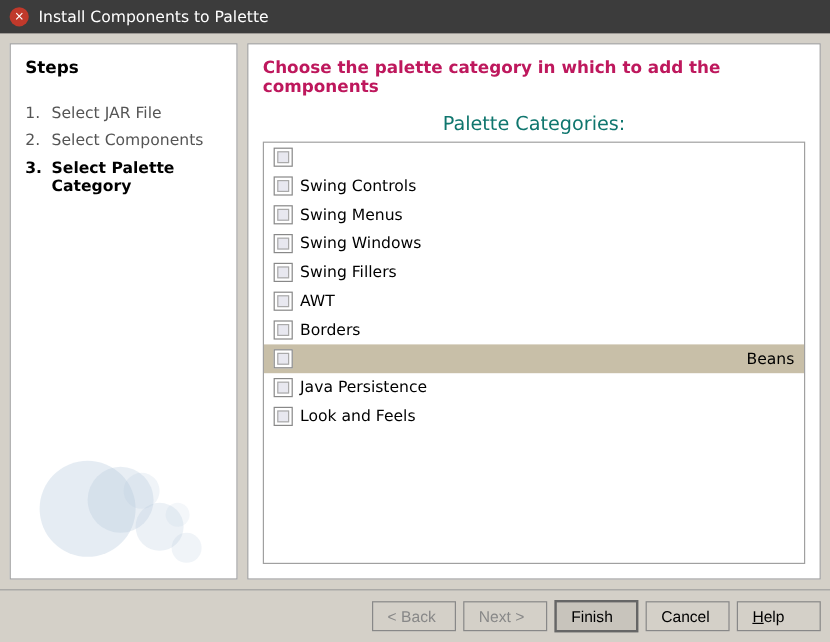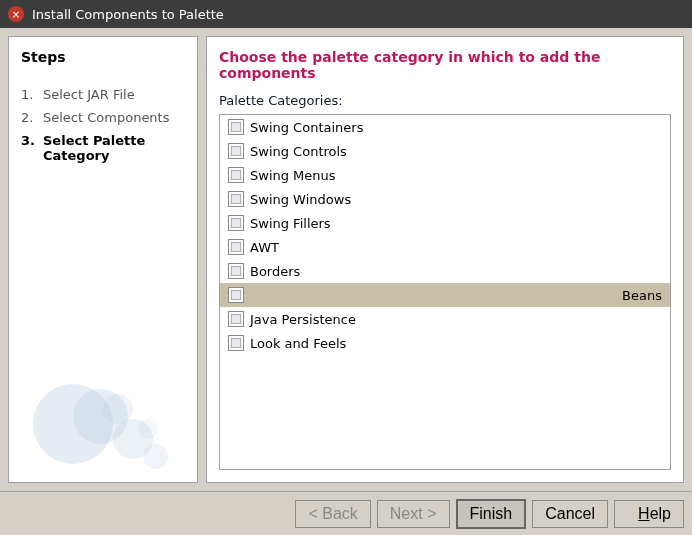--- a/index.html
+++ b/index.html
@@ -120,23 +120,24 @@
       flex-direction: column;
       padding: 12px;
     }
     .right-heading {
       font-size: 14px;
       font-weight: bold;
       color: #be185d;
       margin-bottom: 12px;
     }
     .palette-label {
-      font-size: 13px;
-      color: #0f172a;
+      font-size: 16px;
+      color: #0f766e;
       margin-bottom: 6px;
+      text-align: center;
     }
     .palette-list {
       list-style: none;
       border: 1px solid #a0a0a0;
       flex: 1;
       overflow-y: auto;
     }
     .palette-item {
       display: flex;
       align-items: center;
@@ -174,27 +175,27 @@
       align-items: center;
       padding: 6px 8px;
       gap: 6px;
       background: #d4d0c8;
       border-top: 1px solid #a0a0a0;
       flex-shrink: 0;
       height: 44px;
     }
     .btn {
       padding: 4px 12px;
-      font-size: 16px;
+      font-size: 13px;
       border: 1px solid #888;
       background: #d4d0c8;
       cursor: pointer;
       color: #000;
       min-width: 70px;
-      text-align: right;
+      text-align: left;
     }
     .btn.btn-finish {
       background: #c8c4bc;
       font-weight: normal;
     }
     .btn:disabled, .btn.disabled {
       color: #888;
       cursor: default;
     }
     .btn-finish {
@@ -242,21 +243,20 @@
   </div>
 
   <div class="right-panel">
     <div class="right-heading">Choose the palette category in which to add the components</div>
     <div class="palette-label">Palette Categories:</div>
     <ul class="palette-list" id="palette-list">
     <li class="palette-item">
           <div class="item-icon">
             <div class="item-icon-inner"></div>
           </div>
-          <span>Swing Containers</span>
         </li>
         <li class="palette-item">
           <div class="item-icon">
             <div class="item-icon-inner"></div>
           </div>
           <span>Swing Controls</span>
         </li>
         <li class="palette-item">
           <div class="item-icon">
             <div class="item-icon-inner"></div>

